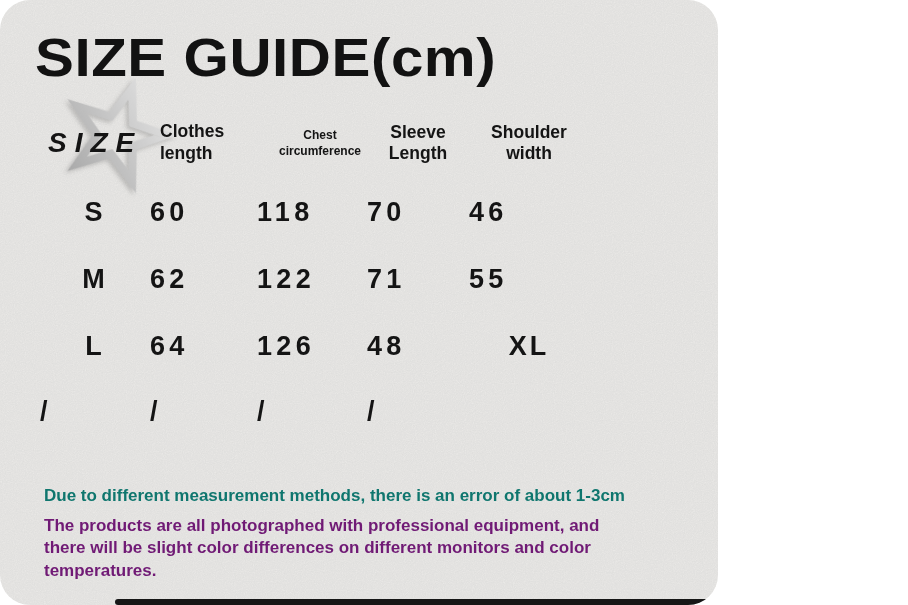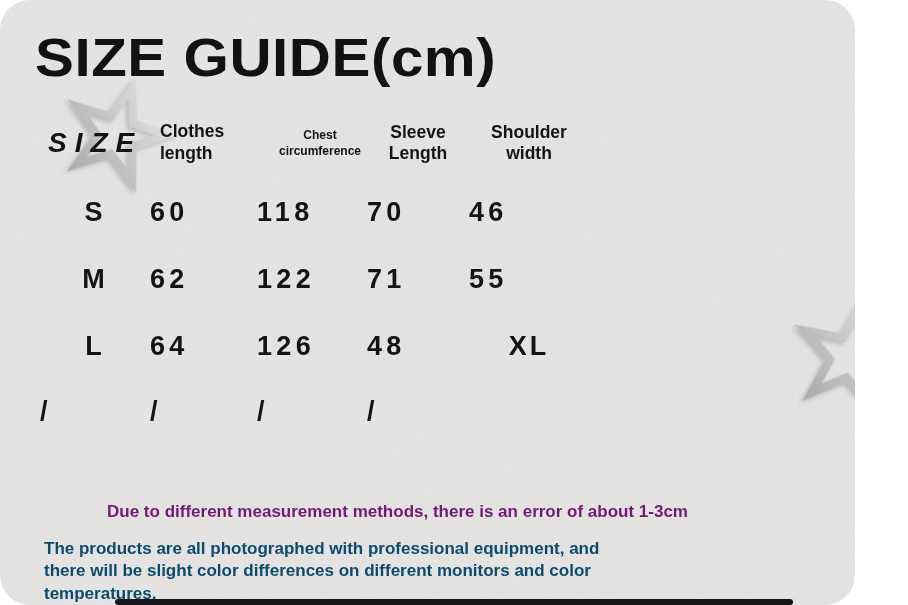--- a/index.html
+++ b/index.html
@@ -1,18 +1,18 @@
 <!DOCTYPE html>
 <html><head>
 <meta charset="utf-8">
 <style>
   html,body{margin:0;padding:0;background:#ffffff;}
   .page{
     position:relative;
-    width:855px;height:605px;
+    width:718px;height:605px;
     background:#f1f0ee;
     border-radius:30px;
     overflow:hidden;
     font-family:"Liberation Sans","DejaVu Sans",sans-serif;
     color:#141414;
   }
   .noise{position:absolute;left:0;top:0;pointer-events:none;}
   .title{
     position:absolute;left:35px;top:27px;margin:0;
     font-size:53px;font-weight:900;letter-spacing:0.5px;
@@ -30,22 +30,22 @@
     align-items:center;
   }
   .cell{white-space:pre-line;}
   .h-size{font-size:28px;font-weight:bold;letter-spacing:8px;padding-left:8px;align-self:center;font-style:italic;}
   .h-left{font-size:17.5px;font-weight:bold;line-height:1.25;padding-left:10px;}
   .h-chest{font-size:12px;font-weight:bold;line-height:1.35;padding-left:16px;text-align:center;}
   .h-center{font-size:17.5px;font-weight:bold;text-align:center;}
   .size-label{font-size:27px;font-weight:bold;text-align:center;letter-spacing:3px;}
   .value{font-size:27px;font-weight:bold;letter-spacing:0.16em;}
   .notes{position:absolute;left:44px;top:486px;width:660px;}
-  .note-line{margin:16px;font-size:17px;font-weight:bold;color:#701a75;text-align:right;}
-  .note-para{margin:9px 0 0 0;font-size:17px;font-weight:bold;line-height:1.32;white-space:pre-line;color:#0c4a6e;}
+  .note-line{margin:0;font-size:17px;font-weight:bold;color:#0f766e;}
+  .note-para{margin:9px 0 0 0;font-size:17px;font-weight:bold;line-height:1.32;white-space:pre-line;color:#701a75;}
   .bottom-bar{
     position:absolute;left:115px;top:599px;width:678px;height:6px;
     background:#161616;border-radius:3px;
   }
 </style>
 </head>
 <body>
 
 <div class="page">
 

